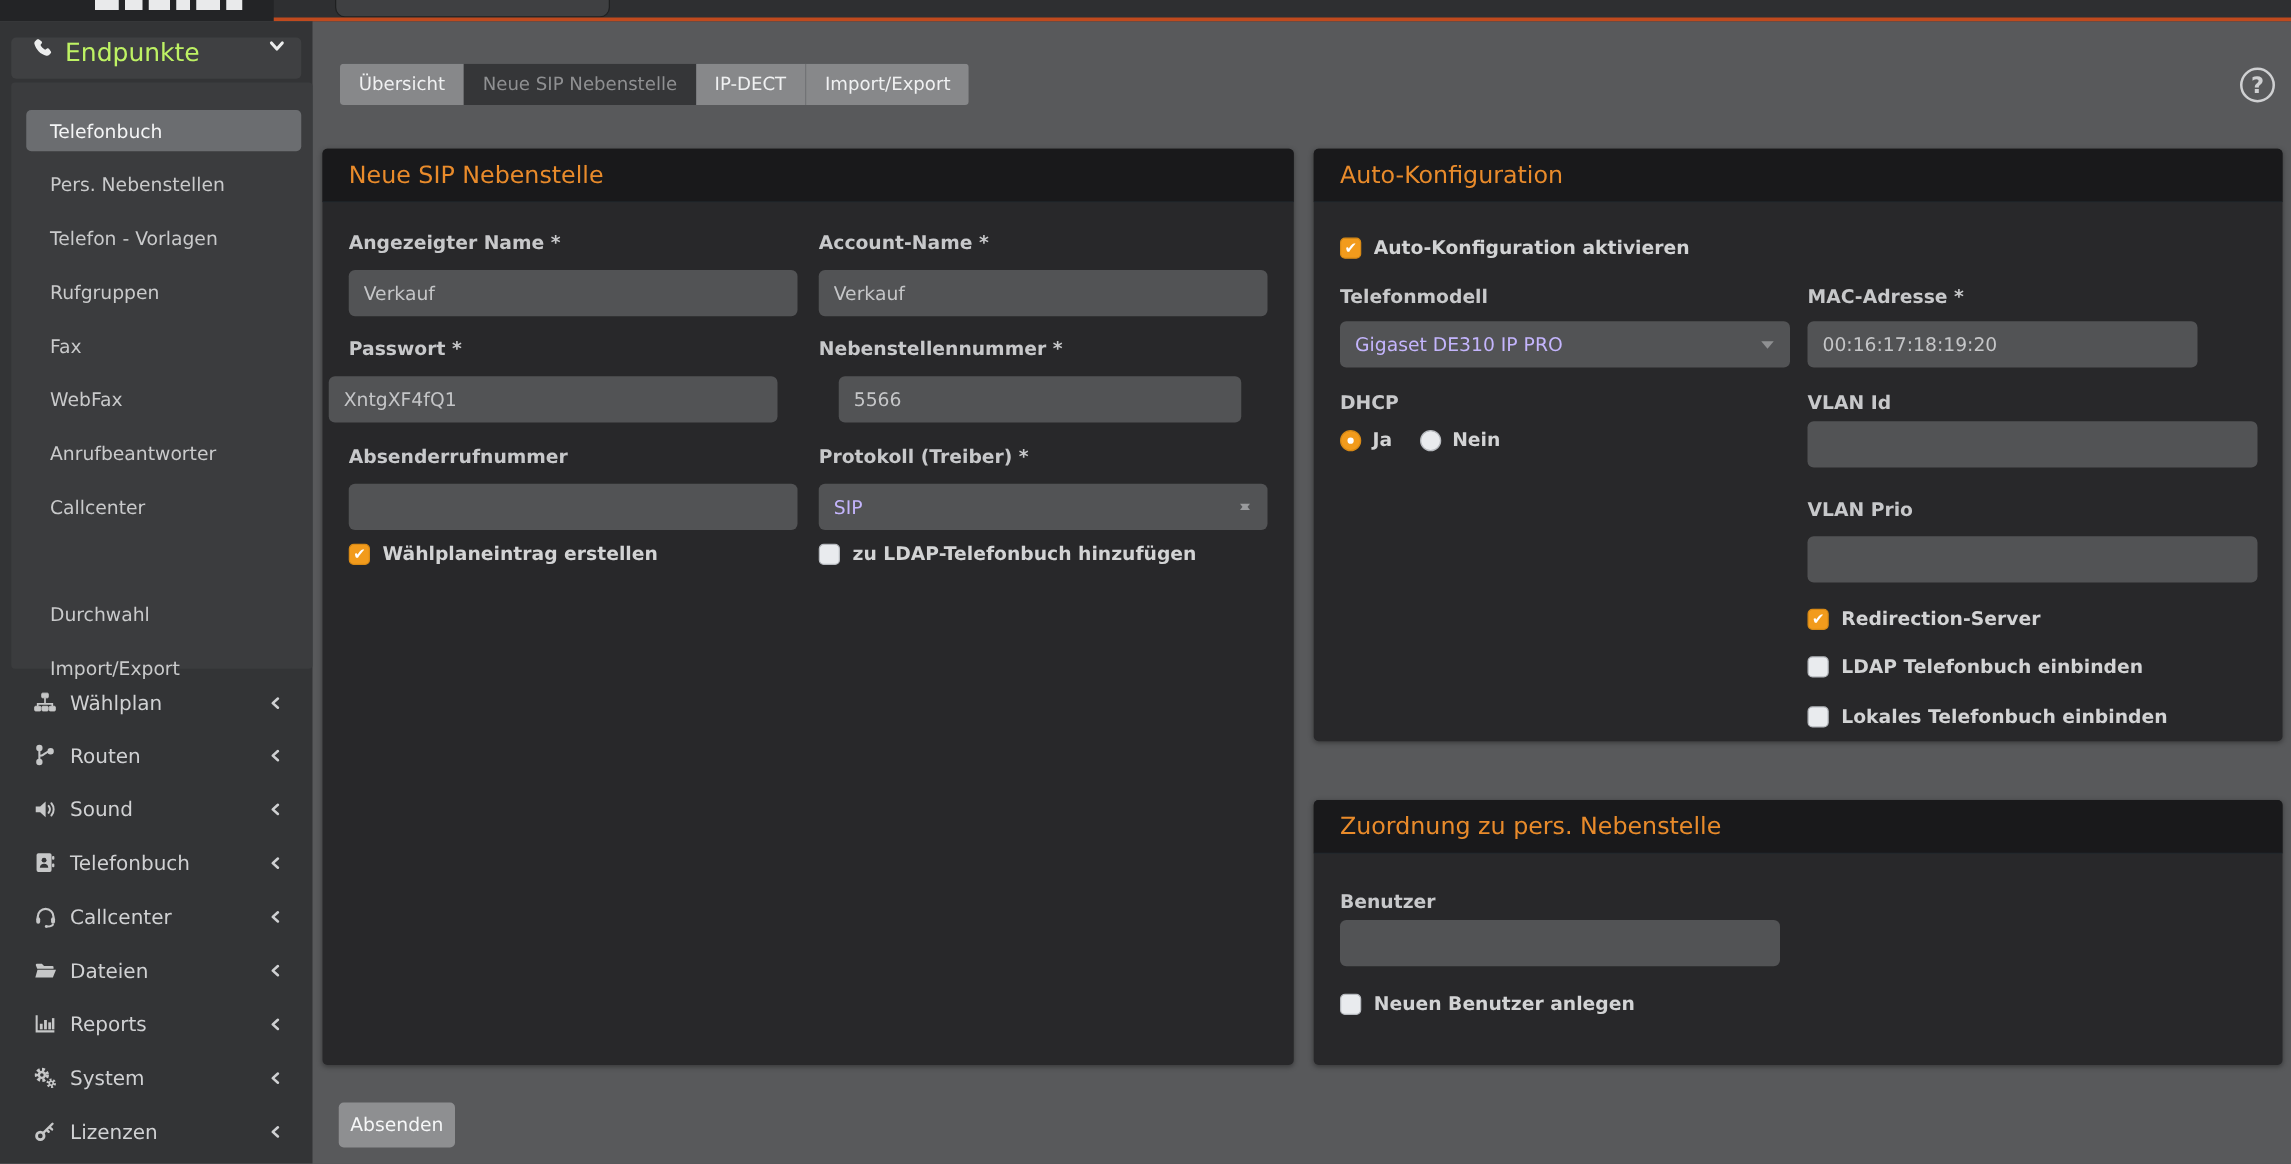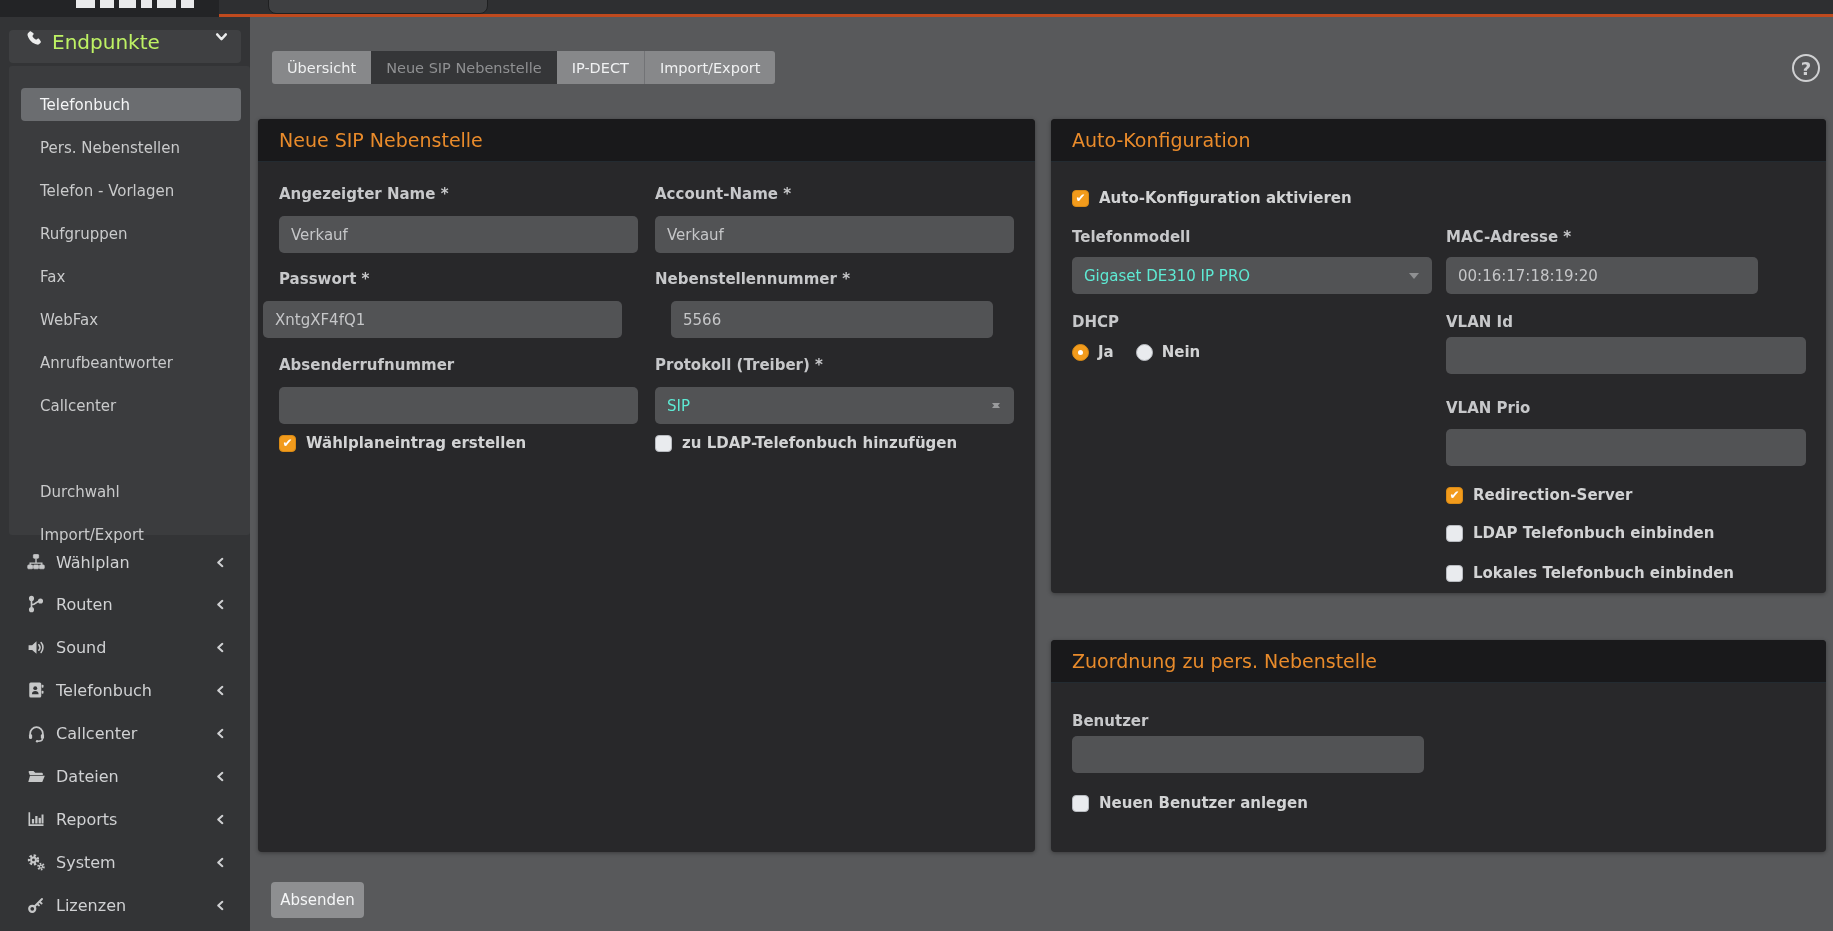--- a/index.html
+++ b/index.html
@@ -53,21 +53,21 @@
               border-radius:4px 4px 0 0;border-bottom:1px solid #232b31;
               display:flex;align-items:center;padding-left:21px;color:#e98b2b;font-size:19px;}
   .p-sip{left:258px;top:119px;width:777px;height:733px;}
   .p-auto{left:1051px;top:119px;width:775px;height:474px;}
   .p-zuo{left:1051px;top:640px;width:775px;height:212px;}
 
   .flabel{position:absolute;font-size:15px;font-weight:700;color:#c7c8ca;white-space:nowrap;}
   .tinput{position:absolute;height:37px;background:#525355;border:none;border-radius:5px;
           color:#c5c6c8;font-size:15px;padding:0 12px;box-sizing:border-box;outline:none;
           font-family:"DejaVu Sans",sans-serif;}
-  .selbox{position:absolute;height:37px;background:#525355;border-radius:5px;color:#5eead4;
+  .selbox{position:absolute;height:37px;background:#525355;border-radius:5px;color:#c4b5fd;
           font-size:15px;display:flex;align-items:center;padding:0 12px;box-sizing:border-box;cursor:pointer;}
   .selbox.updown::before{content:"";position:absolute;right:14px;top:12px;border:4px solid transparent;
           border-bottom:5px solid #9a9b9d;}
   .selbox.updown::after{content:"";position:absolute;right:14px;bottom:12px;border:4px solid transparent;
           border-top:5px solid #9a9b9d;}
   .selbox.down::after{content:"";position:absolute;right:13px;top:16px;border:5px solid transparent;
           border-top:6px solid #8f9092;}
 
   .cbrow{position:absolute;display:flex;align-items:center;cursor:pointer;}
   .cb{width:17px;height:17px;border-radius:4px;background:#e9ebee;border:1px solid #b7babf;

